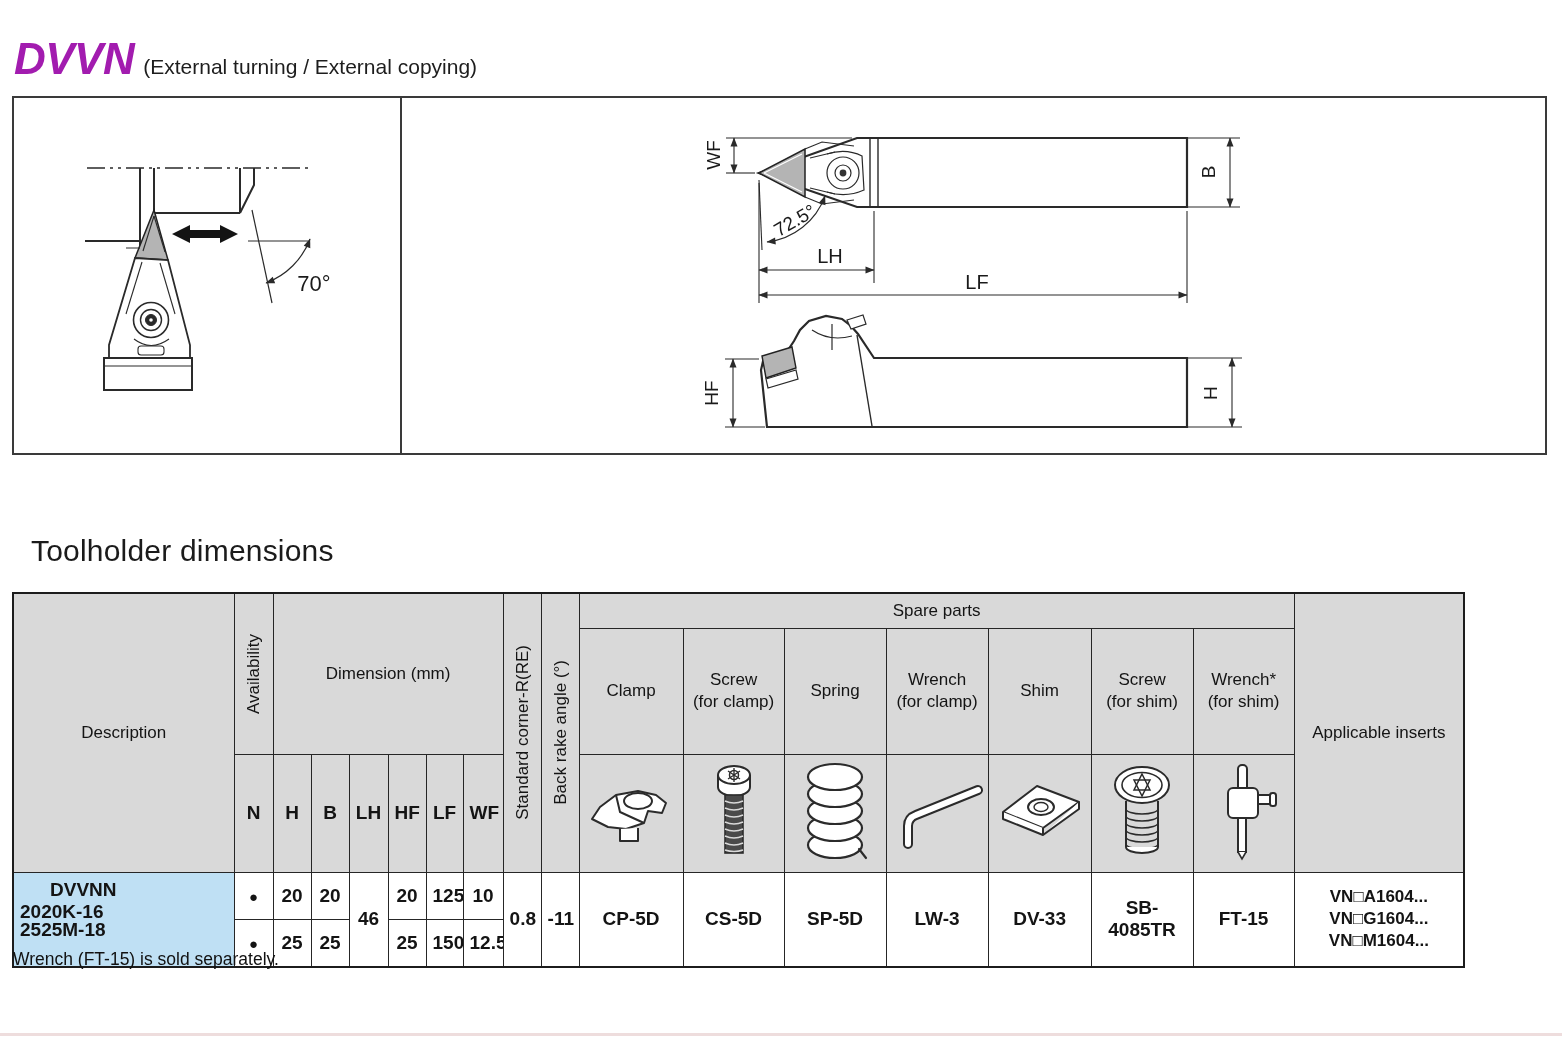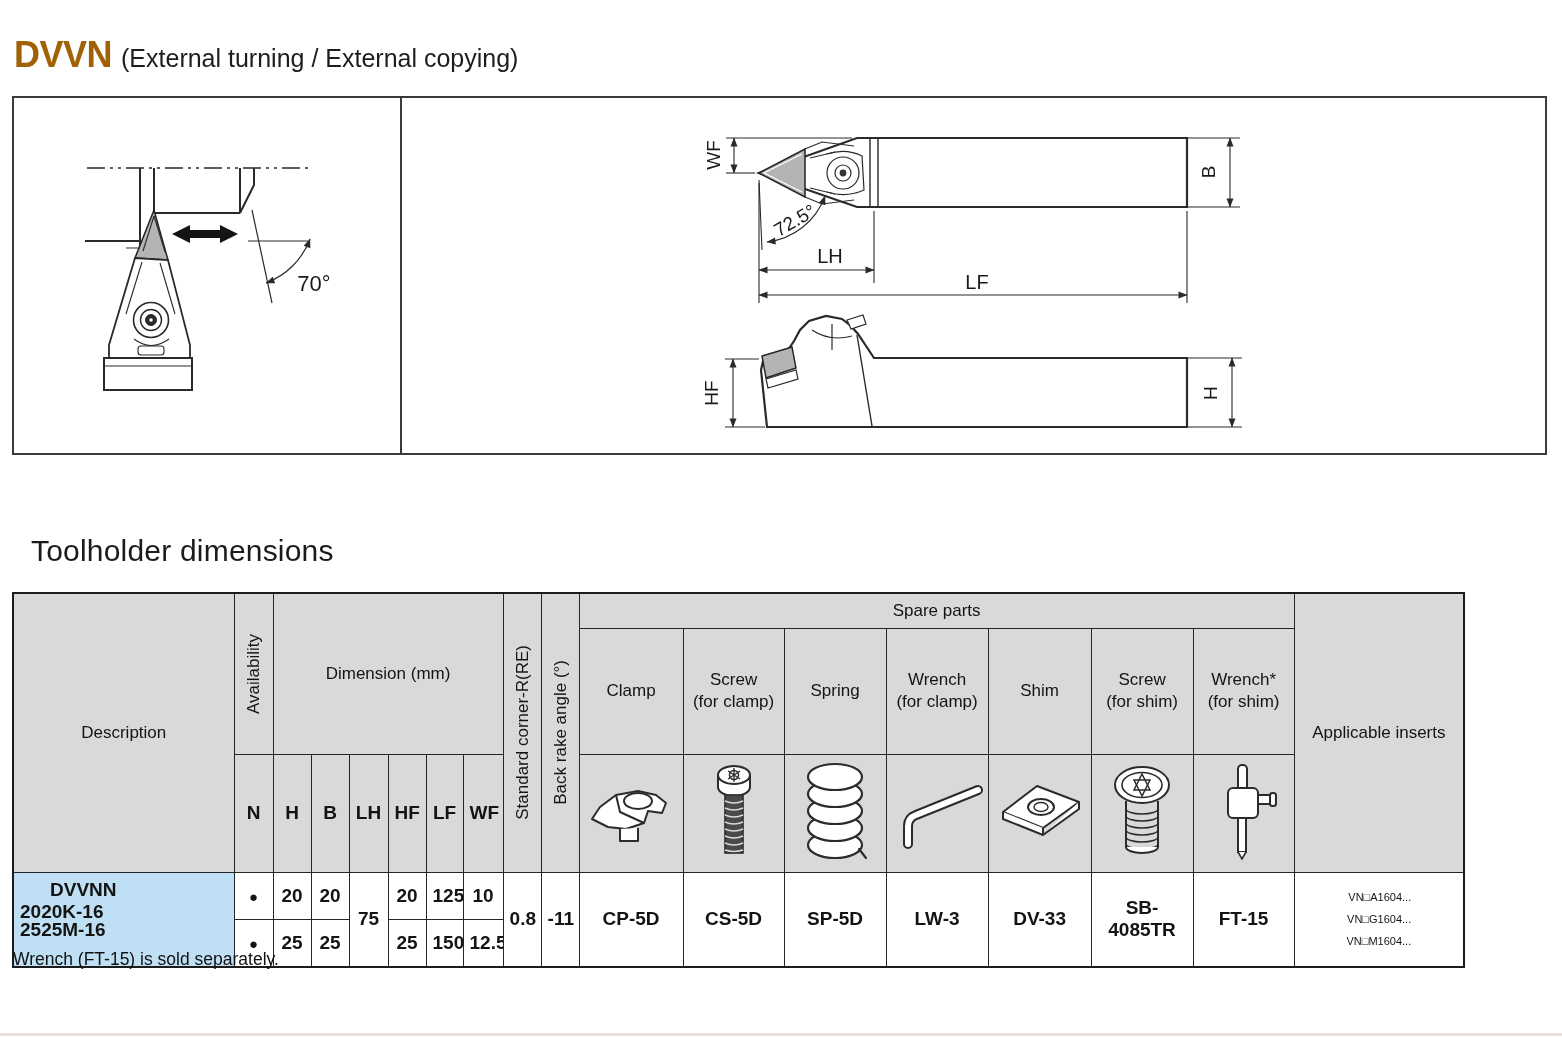--- a/index.html
+++ b/index.html
@@ -5,22 +5,22 @@
   * { margin:0; padding:0; box-sizing:border-box; }
   html,body { background:#ffffff; }
   body {
     width:1562px; height:1037px; position:relative; overflow:hidden;
     font-family:"Liberation Sans", sans-serif; color:#1a1a1a;
     -webkit-font-smoothing:antialiased;
   }
 
   
   .title-row { position:absolute; left:14px; top:34px; display:flex; align-items:baseline; gap:9px; }
-  .title-main { font-size:36px; font-weight:700; color:#a16207; letter-spacing:-0.5px; }
-  .title-sub  { font-size:25px; font-weight:400; color:#1d1d1d; }
+  .title-main { font-size:44px; font-weight:700; color:#a21caf; letter-spacing:-0.5px;font-style:italic; }
+  .title-sub  { font-size:21px; font-weight:400; color:#1d1d1d; }
 
   
   .drawing-box {
     position:absolute; left:12px; top:96px; width:1535px; height:359px;
     border:2px solid #3a3a3a; background:#fff;
   }
   .drawing-divider { position:absolute; left:386px; top:0; width:2px; height:100%; background:#3a3a3a; }
   .panel-left  { position:absolute; left:0; top:0; }
   .panel-right { position:absolute; left:388px; top:0; }
   svg text { font-family:"Liberation Sans", sans-serif; fill:#1a1a1a; }
@@ -51,21 +51,21 @@
   }
   td.data { background:#ffffff; font-weight:700; font-size:19px; }
   td.dimletters { background:#d9d9d9; font-weight:700; font-size:19px; }
   td.desc-cell { background:#bfe0f4; padding:0; }
   .desc-grid { display:grid; grid-template-rows:40px 41px; }
   .desc-line { display:flex; align-items:flex-start;flex-direction:column; }
   .desc-series { width:95px; padding-left:30px; text-align:left; font-weight:700; font-size:19px; }
   .desc-model { font-weight:700; font-size:19px; }
   .dot { font-size:15px; }
   .inserts-wrap { display:flex; justify-content:center; }
-  .inserts-wrap > div { text-align:right; font-weight:400; font-size:11px; line-height:22px; }
+  .inserts-wrap > div { text-align:center; font-weight:700; font-size:17px; line-height:22px; }
 
   
   .notes { position:absolute; left:13px; top:946px; font-size:17.5px; line-height:27.5px; color:#111; }
   .bottom-rule { position:absolute; left:0; top:1033px; width:1562px; height:3px; background:#eedddd; }
 </style>
 </head>
 <body>
 
 <div class="title-row">
   <span class="title-main">DVVN</span>
@@ -351,28 +351,28 @@
 
   <tr style="height:41px">
     <td class="desc-cell" rowspan="2">
       <div class="desc-grid">
         <div class="desc-line">
           <span class="desc-series">DVVNN</span>
           <span class="desc-model">2020K-16</span>
         </div>
         <div class="desc-line">
           <span class="desc-series"></span>
-          <span class="desc-model">2525M-16</span>
+          <span class="desc-model">2525M-18</span>
         </div>
       </div>
     </td>
     <td class="data"><span class="dot">●</span></td>
     <td class="data">20</td>
     <td class="data">20</td>
-    <td class="data" rowspan="2">75</td>
+    <td class="data" rowspan="2">46</td>
     <td class="data">20</td>
     <td class="data">125</td>
     <td class="data">10</td>
     <td class="data" rowspan="2">0.8</td>
     <td class="data" rowspan="2">-11</td>
     <td class="data" rowspan="2">CP-5D</td>
     <td class="data" rowspan="2">CS-5D</td>
     <td class="data" rowspan="2">SP-5D</td>
     <td class="data" rowspan="2">LW-3</td>
     <td class="data" rowspan="2">DV-33</td>

